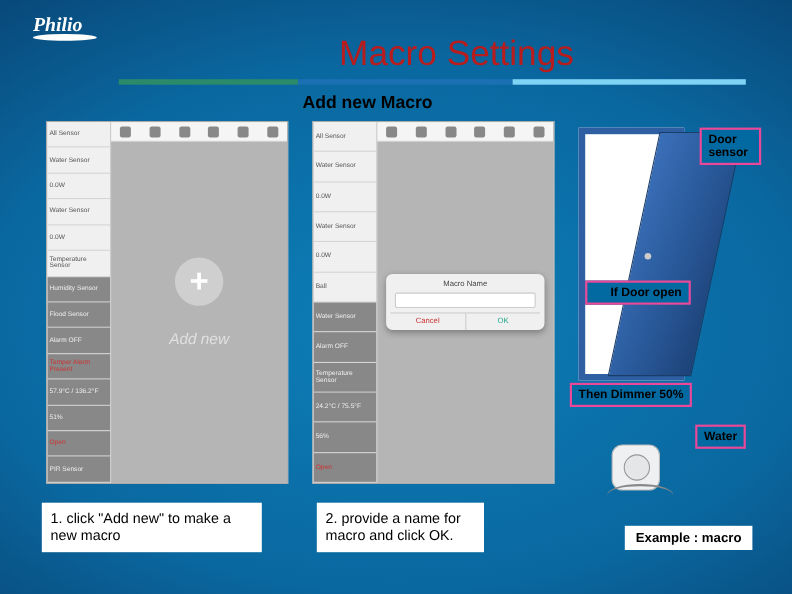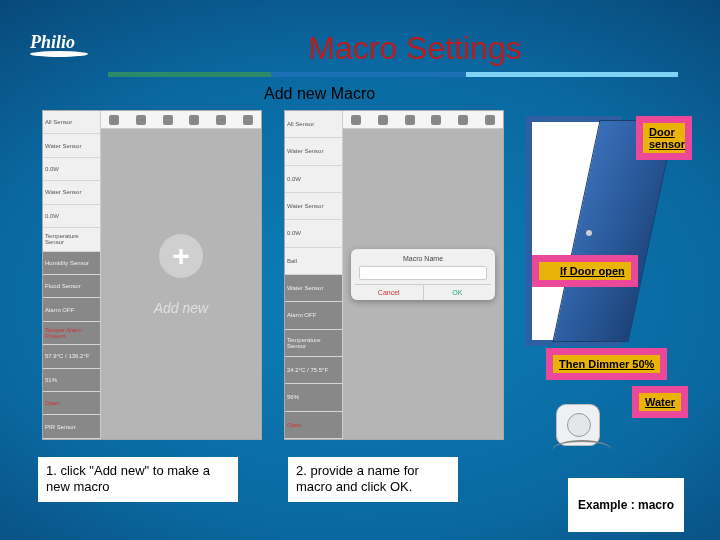--- a/index.html
+++ b/index.html
@@ -3,42 +3,42 @@
 <meta charset="utf-8">
 <style>
   * { box-sizing: border-box; margin: 0; padding: 0; }
   body {
     width: 720px; height: 540px; overflow: hidden;
     font-family: Arial, sans-serif;
     background: radial-gradient(ellipse 130% 110% at 50% 55%, #0d7eb8 0%, #0a68a0 40%, #083f6e 70%, #041f3b 100%);
     position: relative;
   }
   .logo {
-    position: absolute; top: 32px; left: 30px;
+    position: absolute; top: 12px; left: 30px;
     color: #fff; font-weight: bold; font-size: 18px; font-style: italic;
     font-family: Georgia, serif;
   }
   .logo::after {
     content: ""; display: block; width: 58px; height: 6px;
     background: #fff; border-radius: 50%; margin-top: -2px;
   }
   .title {
     position: absolute; top: 30px; left: 170px; width: 490px;
     color: #b91c1c; font-size: 32px; text-align: center;
   }
   .title-underline {
     position: absolute; top: 72px; left: 108px; width: 570px; height: 5px;
     display: flex;
   }
   .title-underline .seg1 { flex: 1; background: #2a8a6a; }
   .title-underline .seg2 { flex: 1.2; background: #1b6fb3; }
   .title-underline .seg3 { flex: 1.3; background: #7fd3f5; }
   .subtitle {
-    position: absolute; top: 85px; left: 264px;
-    color: #000; font-size: 16px; font-weight: normal;
+    position: absolute; top: 85px; left: 275px;
+    color: #000; font-size: 16px; font-weight: bold;
   }
   
   .shot {
     position: absolute; top: 110px; width: 220px; height: 330px;
     background: #e8e8e8; border: 1px solid #aaa;
     display: flex; overflow: hidden;
   }
   .shot1 { left: 42px; }
   .shot2 { left: 284px; }
   .sidebar {
@@ -100,26 +100,26 @@
   }
   .door-knob {
     position: absolute; top: 120px; left: 70px; width: 6px; height: 6px;
     background: #ccc; border-radius: 50%;
   }
   .door-sensor-dot {
     position: absolute; top: 24px; left: 132px; width: 4px; height: 12px;
     background: #ddd; border: 1px solid #888;
   }
   .label-box {
-    position: absolute; background: #eab308; border: 7px solid #ec4899;
-    font-size: 11px; font-weight: bold; padding: 3px 6px; color: #000; text-decoration: underline;
+    position: absolute; background: #0369a1; border: 2px solid #ec4899;
+    font-size: 11px; font-weight: bold; padding: 3px 6px; color: #000;
   }
   .label-door { top: 116px; left: 636px; width: 56px; }
   .label-if  { top: 255px; left: 532px; padding-left: 21px; }
-  .label-then{ top: 348px; left: 546px; }
+  .label-then{ top: 348px; left: 518px; }
   .label-dimmer { top: 386px; left: 632px; }
   
   .plug {
     position: absolute; top: 404px; left: 552px; width: 54px; height: 52px;
   }
   .plug-body {
     width: 44px; height: 42px; background: #eef0f2; border-radius: 10px;
     border: 1px solid #bbb; position: relative; margin-left: 4px;
   }
   .plug-face {
@@ -129,24 +129,24 @@
   .plug-cord {
     position: absolute; top: 36px; left: 0; width: 60px; height: 20px;
     border-top: 2px solid #888; border-radius: 50%;
   }
   
   .cap {
     position: absolute; background: #fff; color: #000;
     font-size: 13px; padding: 6px 8px; line-height: 1.25;
   }
   .cap1 { top: 457px; left: 38px; width: 200px; }
-  .cap2 { top: 457px; left: 288px; width: 170px; }
+  .cap2 { top: 457px; left: 288px; width: 152px; }
   .example {
     position: absolute; top: 478px; left: 568px;
-    background: #fff; padding: 20px 10px; font-size: 12px; font-weight: bold;
+    background: #fff; padding: 4px 10px; font-size: 12px; font-weight: bold;
   }
 </style>
 </head>
 <body>
 
 <div class="logo">Philio</div>
 
 <div class="title">Macro Settings</div>
 <div class="title-underline">
   <div class="seg1"></div>

